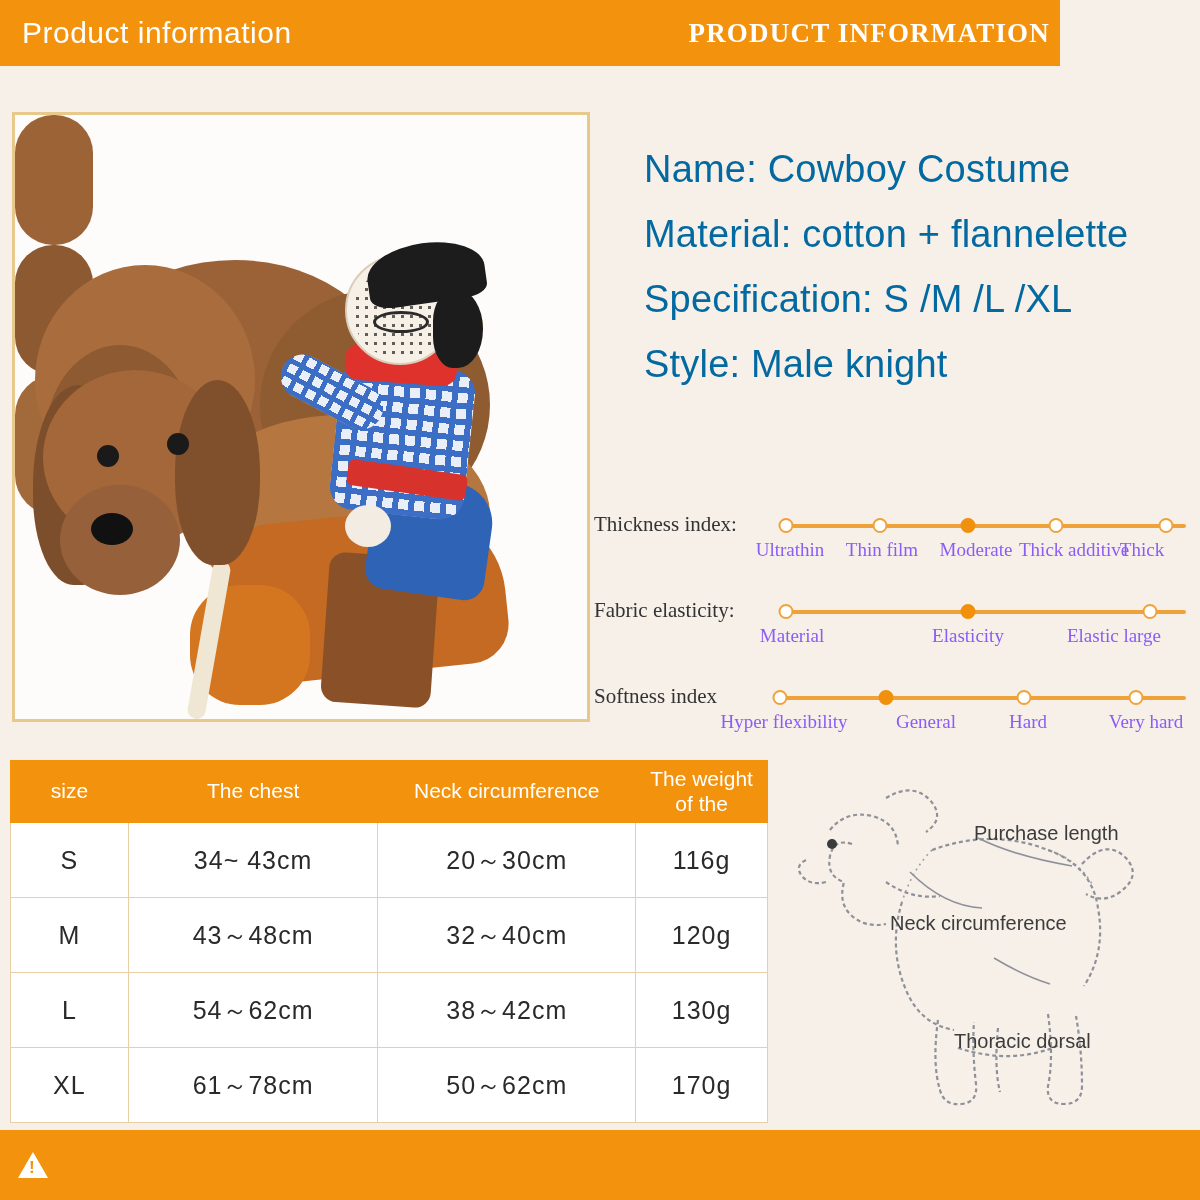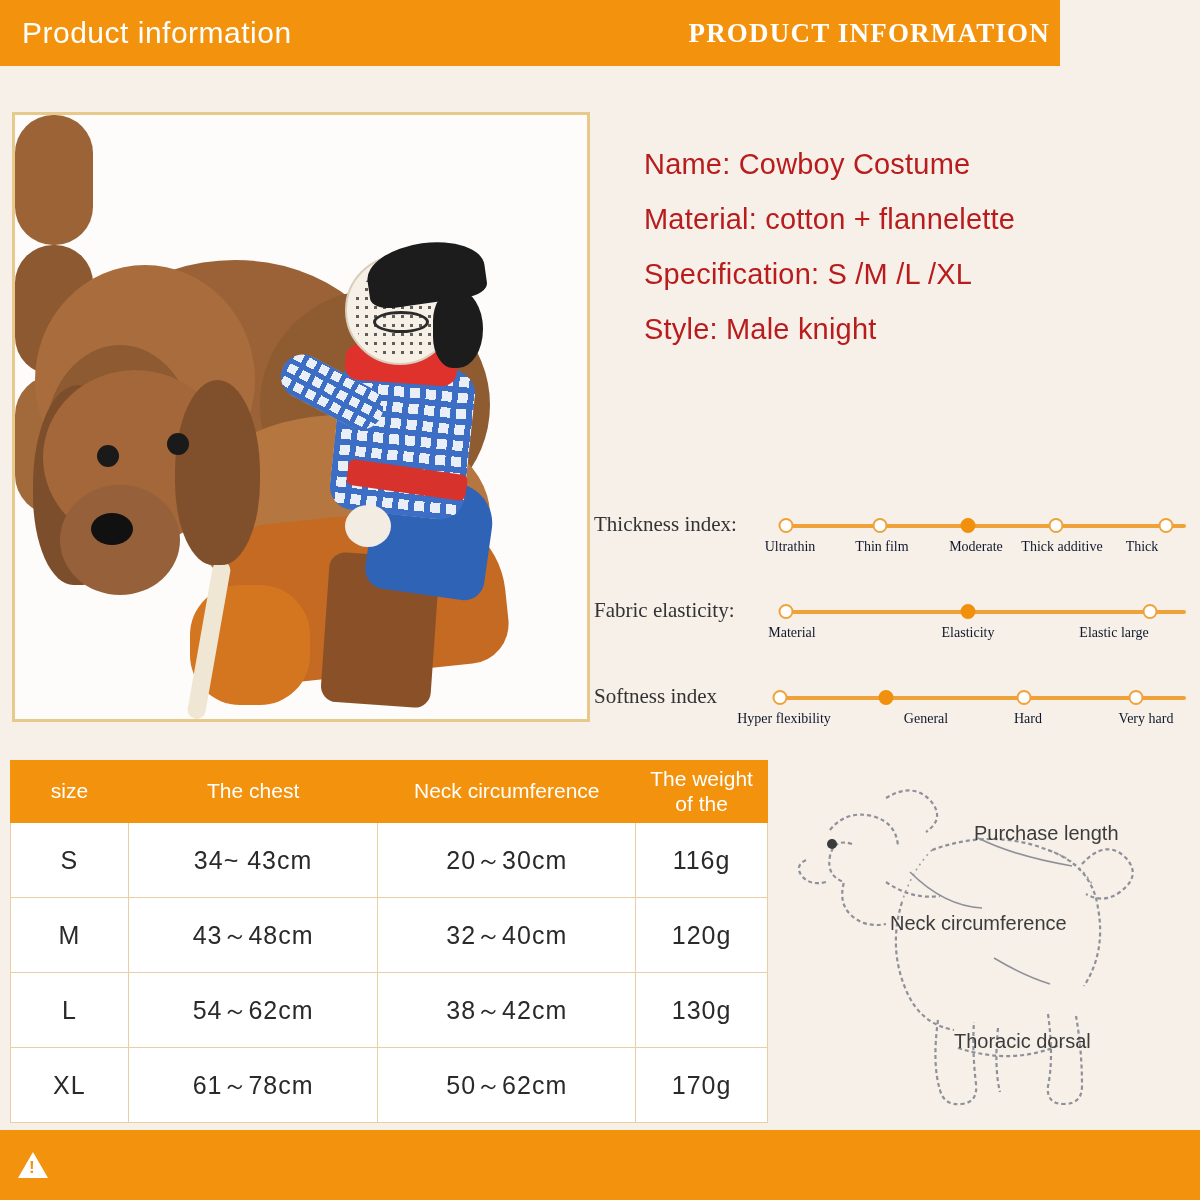--- a/index.html
+++ b/index.html
@@ -152,21 +152,21 @@
     border: 3px solid #2a2a2a; border-radius: 50%;
   }
   .ear-yellow {
     position: absolute; left: 448px; top: 198px; width: 20px; height: 26px;
     background: #e2b22e; border-radius: 50%;
   }
 
   
   .spec-list { position: absolute; left: 644px; top: 82px; width: 540px; }
   .spec-line {
-    font-size: 29px; color: #b91c1c; margin-bottom: 22px;
+    font-size: 38px; color: #0369a1; margin-bottom: 22px;
     white-space: nowrap; letter-spacing: .2px;
   }
 
   
   .indices { position: absolute; left: 594px; top: 440px; width: 600px; }
   .index-row { position: relative; height: 86px; font-family: Liberation Serif, serif; }
   .index-label {
     position: absolute; left: 0; top: 6px; font-size: 21px; color: #333;
     white-space: nowrap;
   }
@@ -174,21 +174,21 @@
     position: absolute; height: 4px; background: #f0a23a; top: 18px;
     border-radius: 2px;
   }
   .dot {
     position: absolute; width: 15px; height: 15px; border-radius: 50%;
     border: 2.5px solid #f0a23a; background: #ffffff; top: 12px;
     transform: translateX(-50%);
   }
   .dot.active { background: #f0900d; border-color: #f0900d; }
   .tick-label {
-    position: absolute; top: 34px; font-size: 14px; color: #0f172a;
+    position: absolute; top: 34px; font-size: 19px; color: #8b5cf6;
     transform: translateX(-50%); text-align: center; line-height: 1.05;
     white-space: nowrap;
   }
 
   
   .table {
     position: absolute; left: 10px; top: 760px; width: 758px;
     border-collapse: collapse;
     background: #ffffff;
   }

